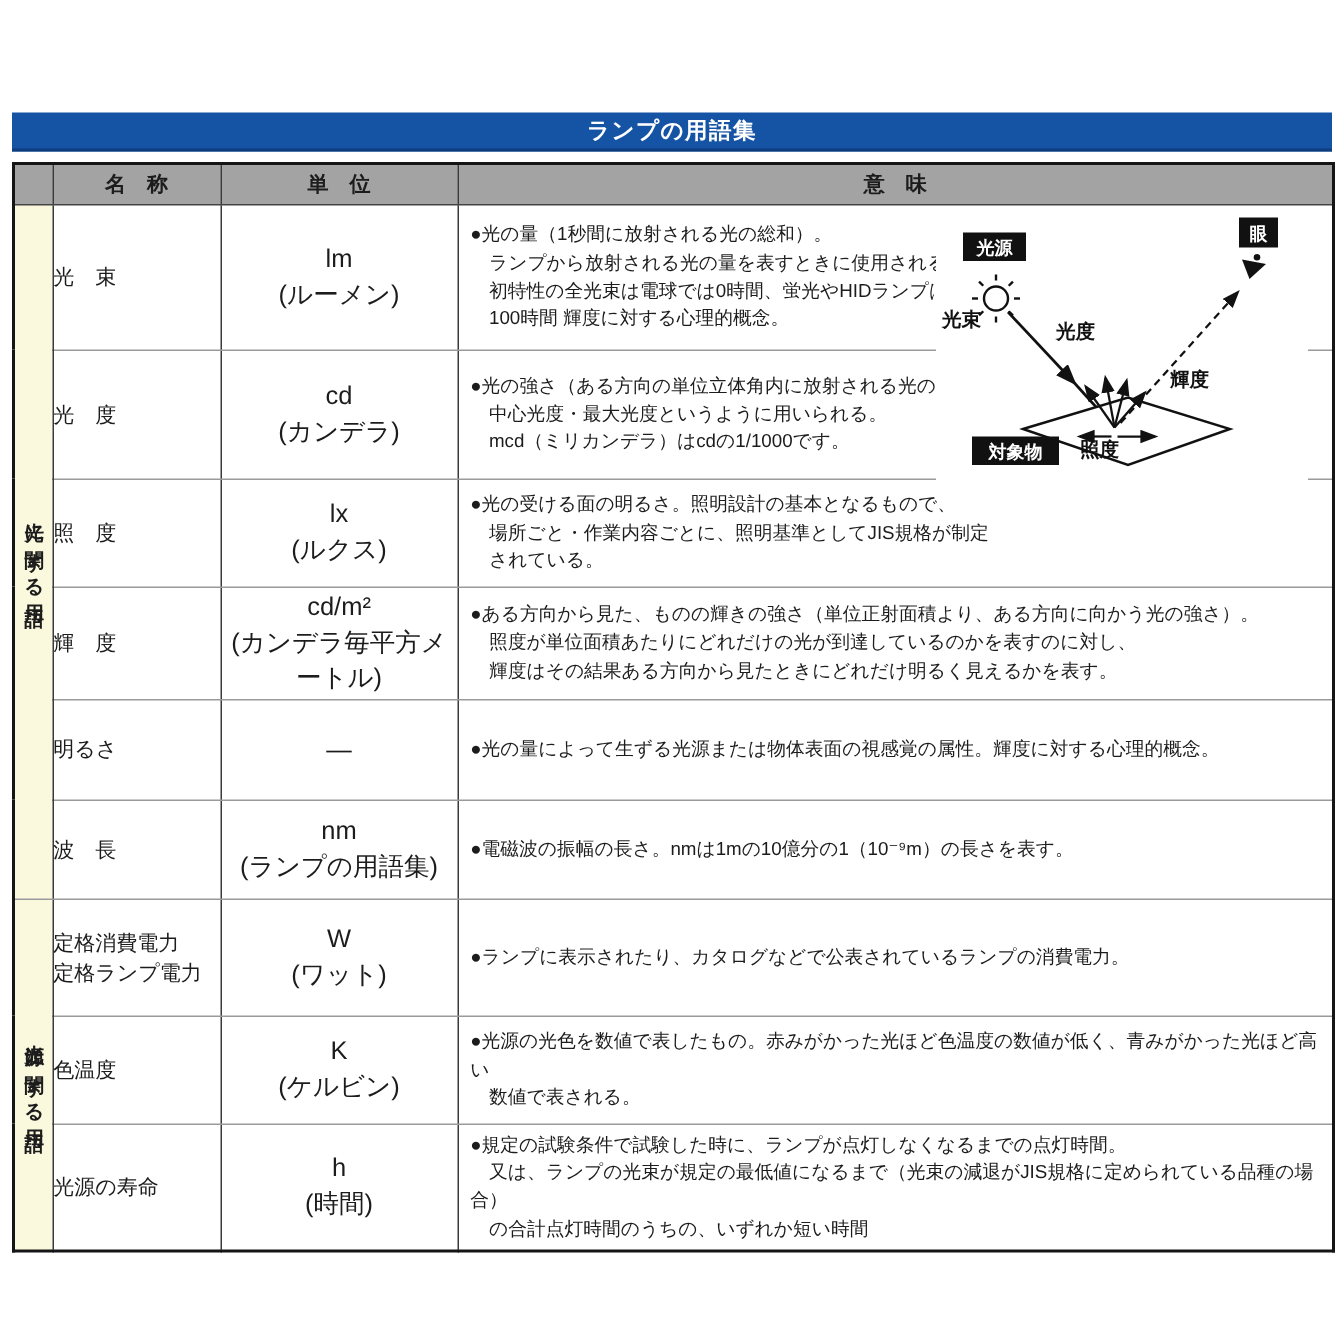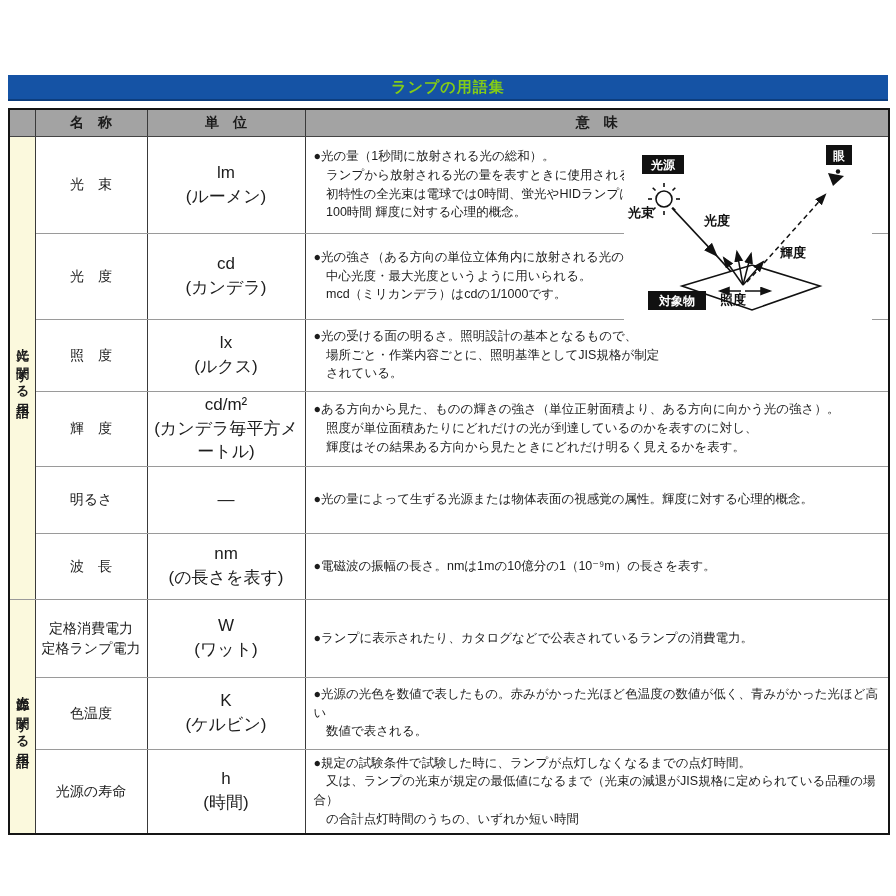--- a/index.html
+++ b/index.html
@@ -5,21 +5,21 @@
   * { margin:0; padding:0; box-sizing:border-box; }
   html,body { background:#ffffff; }
   .page {
     position:relative; width:896px; height:896px; background:#ffffff;
     font-family:"Liberation Sans","DejaVu Sans",sans-serif; color:#1c1c1c;
   }
   .banner {
     position:absolute; left:8px; top:75px; width:880px; height:26px;
     background:#1553a5; border-bottom:2px solid #0d3d7d;
     display:flex; align-items:center; justify-content:center;
-    color:#84cc16; font-weight:bold; font-size:15px; letter-spacing:1px;
+    color:#ffffff; font-weight:bold; font-size:15px; letter-spacing:1px;
   }
   table.glossary {
     position:absolute; left:8px; top:108px; width:880px;
     border-collapse:collapse; table-layout:fixed;
     border:2px solid #151515;
   }
   col.c-group { width:26px; }
   col.c-name  { width:112px; }
   col.c-unit  { width:158px; }
   col.c-mean  { width:584px; }
@@ -31,21 +31,21 @@
   th {
     background:#a3a3a3; font-size:14px; font-weight:bold; text-align:center;
     border-bottom:1px solid #444;
   }
   td.group-cell {
     background:#fbf9dd; text-align:center; vertical-align:middle;
     writing-mode:vertical-rl; text-orientation:upright;
     font-size:13px; font-weight:bold; letter-spacing:2px; padding:6px 0;
   }
   td.name-cell {
-    text-align:center; font-size:14px; white-space:pre-line; line-height:1.45;margin-left:25px;
+    text-align:left; font-size:14px; white-space:pre-line; line-height:1.45;margin-left:25px;
   }
   td.unit-cell {
     text-align:center; font-size:17px; white-space:pre-line; line-height:1.4;
     padding:0 2px;
   }
   td.meaning-cell {
     font-size:12.5px; line-height:1.5; white-space:pre-wrap;
     padding:4px 4px 4px 8px; text-align:left;
   }
   tr.hrow { height:27px; }
@@ -115,21 +115,21 @@
 　輝度はその結果ある方向から見たときにどれだけ明るく見えるかを表す。</td>
       </tr>
       <tr class="r5">
         <td class="name-cell">明るさ</td>
         <td class="unit-cell">—</td>
         <td class="meaning-cell">●光の量によって生ずる光源または物体表面の視感覚の属性。輝度に対する心理的概念。</td>
       </tr>
       <tr class="r6">
         <td class="name-cell">波　長</td>
         <td class="unit-cell">nm
-(の長さを表す)</td>
+(ランプの用語集)</td>
         <td class="meaning-cell">●電磁波の振幅の長さ。nmは1mの10億分の1（10⁻⁹m）の長さを表す。</td>
       </tr>
       <tr class="r7">
         <td class="group-cell" rowspan="3">光源に関する用語</td>
         <td class="name-cell">定格消費電力
 定格ランプ電力</td>
         <td class="unit-cell">W
 (ワット)</td>
         <td class="meaning-cell">●ランプに表示されたり、カタログなどで公表されているランプの消費電力。</td>
       </tr>

